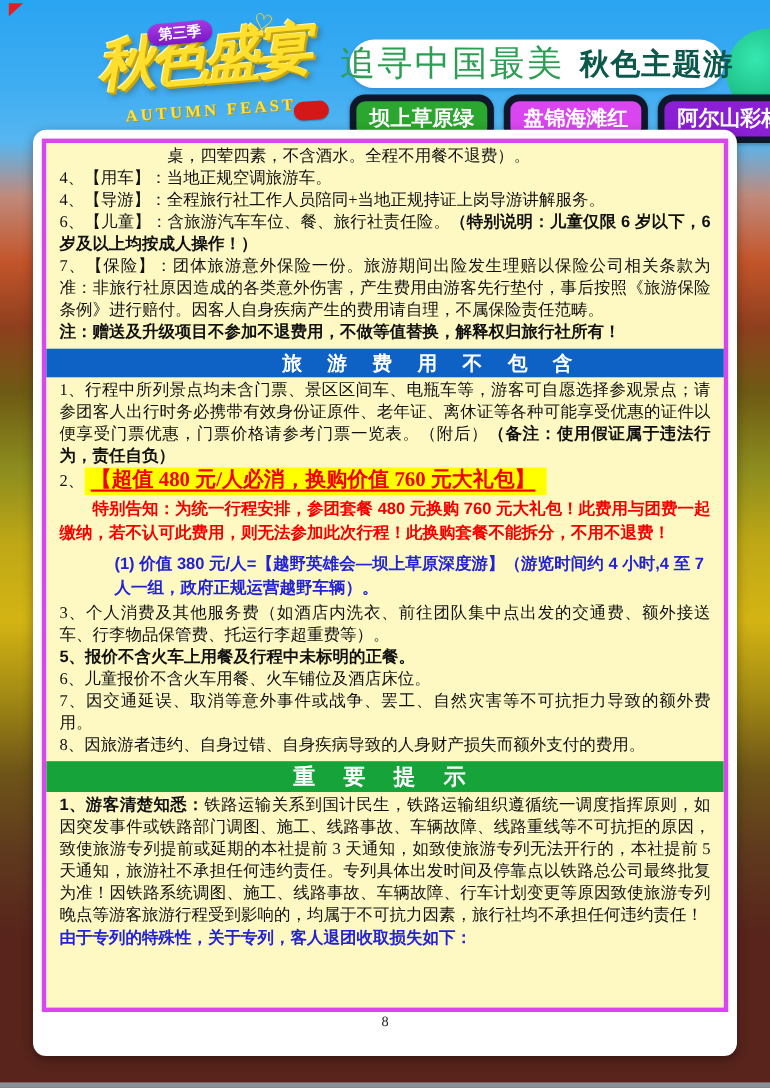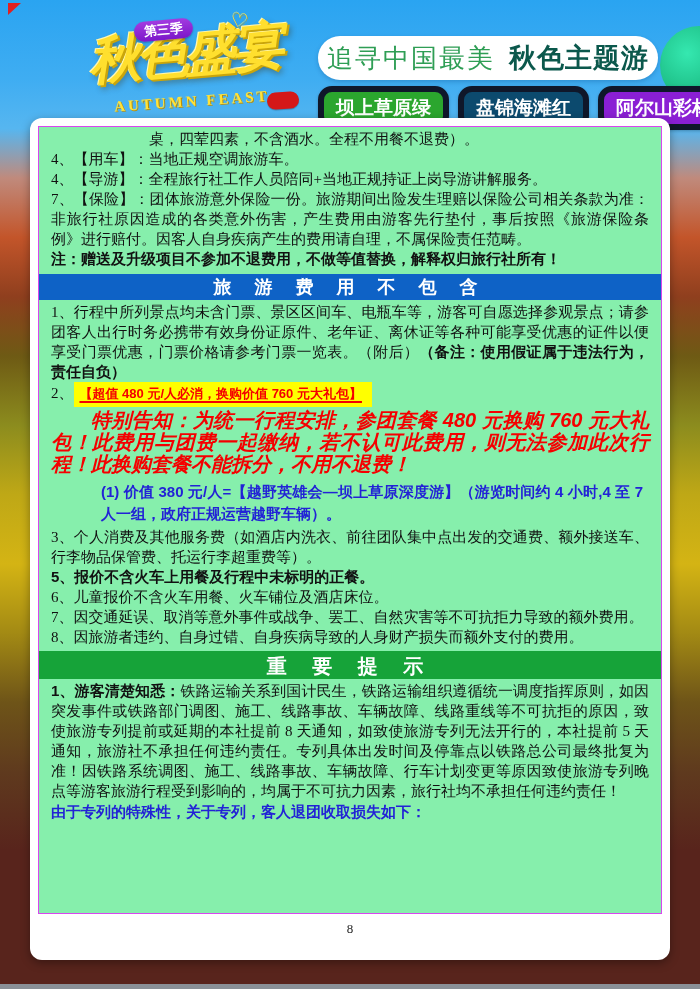--- a/index.html
+++ b/index.html
@@ -40,55 +40,55 @@
   }
   .logo-stamp{position:absolute;left:185px;top:84px;width:32px;height:17px;border-radius:9px;
     background:#d41818;transform:rotate(-4deg);box-shadow:0 1px 1px rgba(0,0,0,.25);}
   .green-blob{position:absolute;right:-38px;top:26px;width:78px;height:78px;border-radius:50%;
     background:radial-gradient(circle at 35% 35%,#35e8b0,#0b9e66);}
   .tagline{
     position:absolute;left:318px;top:36px;width:340px;height:44px;border-radius:24px;
     background:#ffffff;display:flex;align-items:center;justify-content:center;
     box-shadow:0 2px 4px rgba(0,60,120,.25);white-space:nowrap;
   }
-  .tagline .lt{font-family:"Liberation Serif",serif;color:#2f9e55;font-size:26px;letter-spacing:2px;}
+  .tagline .lt{font-family:"Liberation Serif",serif;color:#2f9e55;font-size:32px;letter-spacing:2px;}
   .tagline .bt{font-family:"Liberation Sans",sans-serif;font-weight:bold;color:#0b584c;font-size:27px;letter-spacing:1px;margin-left:14px;text-align:right;}
   .pill-row{position:absolute;left:318px;top:86px;display:flex;gap:9px;}
   .pill{
     padding:3px 12px;border-radius:14px;color:#fff;white-space:nowrap;
     font-family:"Liberation Sans",sans-serif;font-weight:bold;font-size:19px;
     border:6px solid #0f172a;box-shadow:0 1px 3px rgba(0,0,0,.25);
   }
   
   .panel{
     position:absolute;left:30px;top:118px;width:640px;height:842px;
     background:#ffffff;border-radius:12px;box-shadow:0 3px 10px rgba(0,0,0,.35);
   }
   .box{
     position:absolute;left:8px;top:8px;right:8px;height:786px;
-    border:1px solid #d946ef;background:#86efac;overflow:hidden;
+    border:4px solid #d946ef;background:#fef9c3;overflow:hidden;
   }
   .pad{padding:2px 12px;}
   p.doc{margin:0;font-size:15px;line-height:20px;text-align:justify;color:#111;}
   .indent6{padding-left:98px;}
   b.hei, .hei{font-family:"Liberation Sans","DejaVu Sans",sans-serif;font-weight:bold;}
   .bar{width:100%;text-align:center;color:#fff;
     font-family:"Liberation Sans",sans-serif;font-weight:bold;}
-  .bar.blue{background:#0e62c6;font-size:18px;letter-spacing:9px;line-height:26px;height:26px;margin-top:3px;}
+  .bar.blue{background:#0e62c6;font-size:18px;letter-spacing:9px;line-height:26px;height:26px;margin-top:3px;padding-left:43px;}
   .bar.green{background:#16a339;font-size:20px;letter-spacing:10px;line-height:30px;height:28px;margin-top:2px;}
   .hl-line{margin:6px 0 4px 0;}
   .hl-num{font-size:15px;color:#111;}
   .hl{
     display:inline-block;background:#ffff00;color:#f50000;
-    font-family:Liberation Sans, sans-serif;font-weight:bold;font-size:13px;
+    font-family:Liberation Serif, serif;font-weight:bold;font-size:19px;
     padding:2px 10px 3px 6px;text-decoration:underline;text-decoration-thickness:2px;
     text-underline-offset:3px;
   }
   .rednote{color:#f50000;font-family:"Liberation Sans",sans-serif;font-weight:bold;
-    font-size:20px;line-height:22px;text-indent:2em;text-align:justify;margin:2px 0 4px 0;font-style:italic;}
+    font-size:15px;line-height:22px;text-indent:2em;text-align:justify;margin:2px 0 4px 0;}
   .bluepkg{color:#2222d6;font-family:"Liberation Sans",sans-serif;font-weight:bold;
     font-size:15px;line-height:22px;margin:6px 0 2px 0;padding-left:50px;padding-right:6px;text-align:justify;}
   .bluepol{color:#2222d6;font-family:"Liberation Sans",sans-serif;font-weight:bold;
     font-size:15px;line-height:21px;margin:0;}
   .pagenum{position:absolute;left:0;right:0;top:803px;text-align:center;
     font-size:13px;color:#222;}
   .bottom-strip{position:absolute;left:0;bottom:0;width:700px;height:5px;background:#8a9097;}
 </style>
 </head>
 <body>
@@ -106,32 +106,33 @@
 
   <div class="green-blob"></div>
 
   <div class="tagline">
     <span class="lt">追寻中国最美</span>
     <span class="bt">秋色主题游</span>
   </div>
 
   <div class="pill-row">
     <span class="pill" id="pill0" style="background: rgb(43, 166, 46);">坝上草原绿</span>
-    <span class="pill" id="pill1" style="background: #0c4a6e;">盘锦海滩红</span>
+    <span class="pill" id="pill1" style="background: #d946ef;">盘锦海滩红</span>
     <span class="pill" id="pill2" style="background: rgb(138, 31, 212);">阿尔山彩林颜</span>
   </div>
 </div>
 
 <div class="panel">
   <div class="box">
 
     <div class="pad">
       <p class="doc indent6">桌，四荤四素，不含酒水。全程不用餐不退费）。</p>
       <p class="doc">4、【用车】：当地正规空调旅游车。</p>
       <p class="doc">4、【导游】：全程旅行社工作人员陪同+当地正规持证上岗导游讲解服务。</p>
+      <p class="doc"><span>6、【儿童】：含旅游汽车车位、餐、旅行社责任险。</span><b class="hei">（特别说明：儿童仅限 6 岁以下，6 岁及以上均按成人操作！）</b></p>
       <p class="doc">7、【保险】：团体旅游意外保险一份。旅游期间出险发生理赔以保险公司相关条款为准：非旅行社原因造成的各类意外伤害，产生费用由游客先行垫付，事后按照《旅游保险条例》进行赔付。因客人自身疾病产生的费用请自理，不属保险责任范畴。</p>
       <p class="doc hei">注：赠送及升级项目不参加不退费用，不做等值替换，解释权归旅行社所有！</p>
     </div>
 
     <div class="bar blue">旅 游 费 用 不 包 含</div>
 
     <div class="pad">
       <p class="doc"><span>1、行程中所列景点均未含门票、景区区间车、电瓶车等，游客可自愿选择参观景点；请参团客人出行时务必携带有效身份证原件、老年证、离休证等各种可能享受优惠的证件以便享受门票优惠，门票价格请参考门票一览表。（附后）</span><b class="hei">（备注：使用假证属于违法行为，责任自负）</b></p>
 
       <p class="doc hl-line"><span class="hl-num">2、</span><span class="hl">【超值 480 元/人必消，换购价值 760 元大礼包】</span></p>
@@ -143,21 +144,21 @@
       <p class="doc">3、个人消费及其他服务费（如酒店内洗衣、前往团队集中点出发的交通费、额外接送车、行李物品保管费、托运行李超重费等）。</p>
       <p class="doc hei">5、报价不含火车上用餐及行程中未标明的正餐。</p>
       <p class="doc">6、儿童报价不含火车用餐、火车铺位及酒店床位。</p>
       <p class="doc">7、因交通延误、取消等意外事件或战争、罢工、自然灾害等不可抗拒力导致的额外费用。</p>
       <p class="doc">8、因旅游者违约、自身过错、自身疾病导致的人身财产损失而额外支付的费用。</p>
     </div>
 
     <div class="bar green">重 要 提 示</div>
 
     <div class="pad">
-      <p class="doc"><b class="hei">1、游客清楚知悉：</b><span>铁路运输关系到国计民生，铁路运输组织遵循统一调度指挥原则，如因突发事件或铁路部门调图、施工、线路事故、车辆故障、线路重线等不可抗拒的原因，致使旅游专列提前或延期的本社提前 8 天通知，如致使旅游专列无法开行的，本社提前 5 天通知，旅游社不承担任何违约责任。专列具体出发时间及停靠点以铁路总公司最终批复为准！因铁路系统调图、施工、线路事故、车辆故障、行车计划变更等原因致使旅游专列晚点等游客旅游行程受到影响的，均属于不可抗力因素，旅行社均不承担任何违约责任！</span></p>
+      <p class="doc"><b class="hei">1、游客清楚知悉：</b><span>铁路运输关系到国计民生，铁路运输组织遵循统一调度指挥原则，如因突发事件或铁路部门调图、施工、线路事故、车辆故障、线路重线等不可抗拒的原因，致使旅游专列提前或延期的本社提前 3 天通知，如致使旅游专列无法开行的，本社提前 5 天通知，旅游社不承担任何违约责任。专列具体出发时间及停靠点以铁路总公司最终批复为准！因铁路系统调图、施工、线路事故、车辆故障、行车计划变更等原因致使旅游专列晚点等游客旅游行程受到影响的，均属于不可抗力因素，旅行社均不承担任何违约责任！</span></p>
 
       <p class="bluepol">由于专列的特殊性，关于专列，客人退团收取损失如下：</p>
 
     </div>
   </div>
 
   <div class="pagenum">8</div>
 </div>
 
 <div class="bottom-strip"></div>

